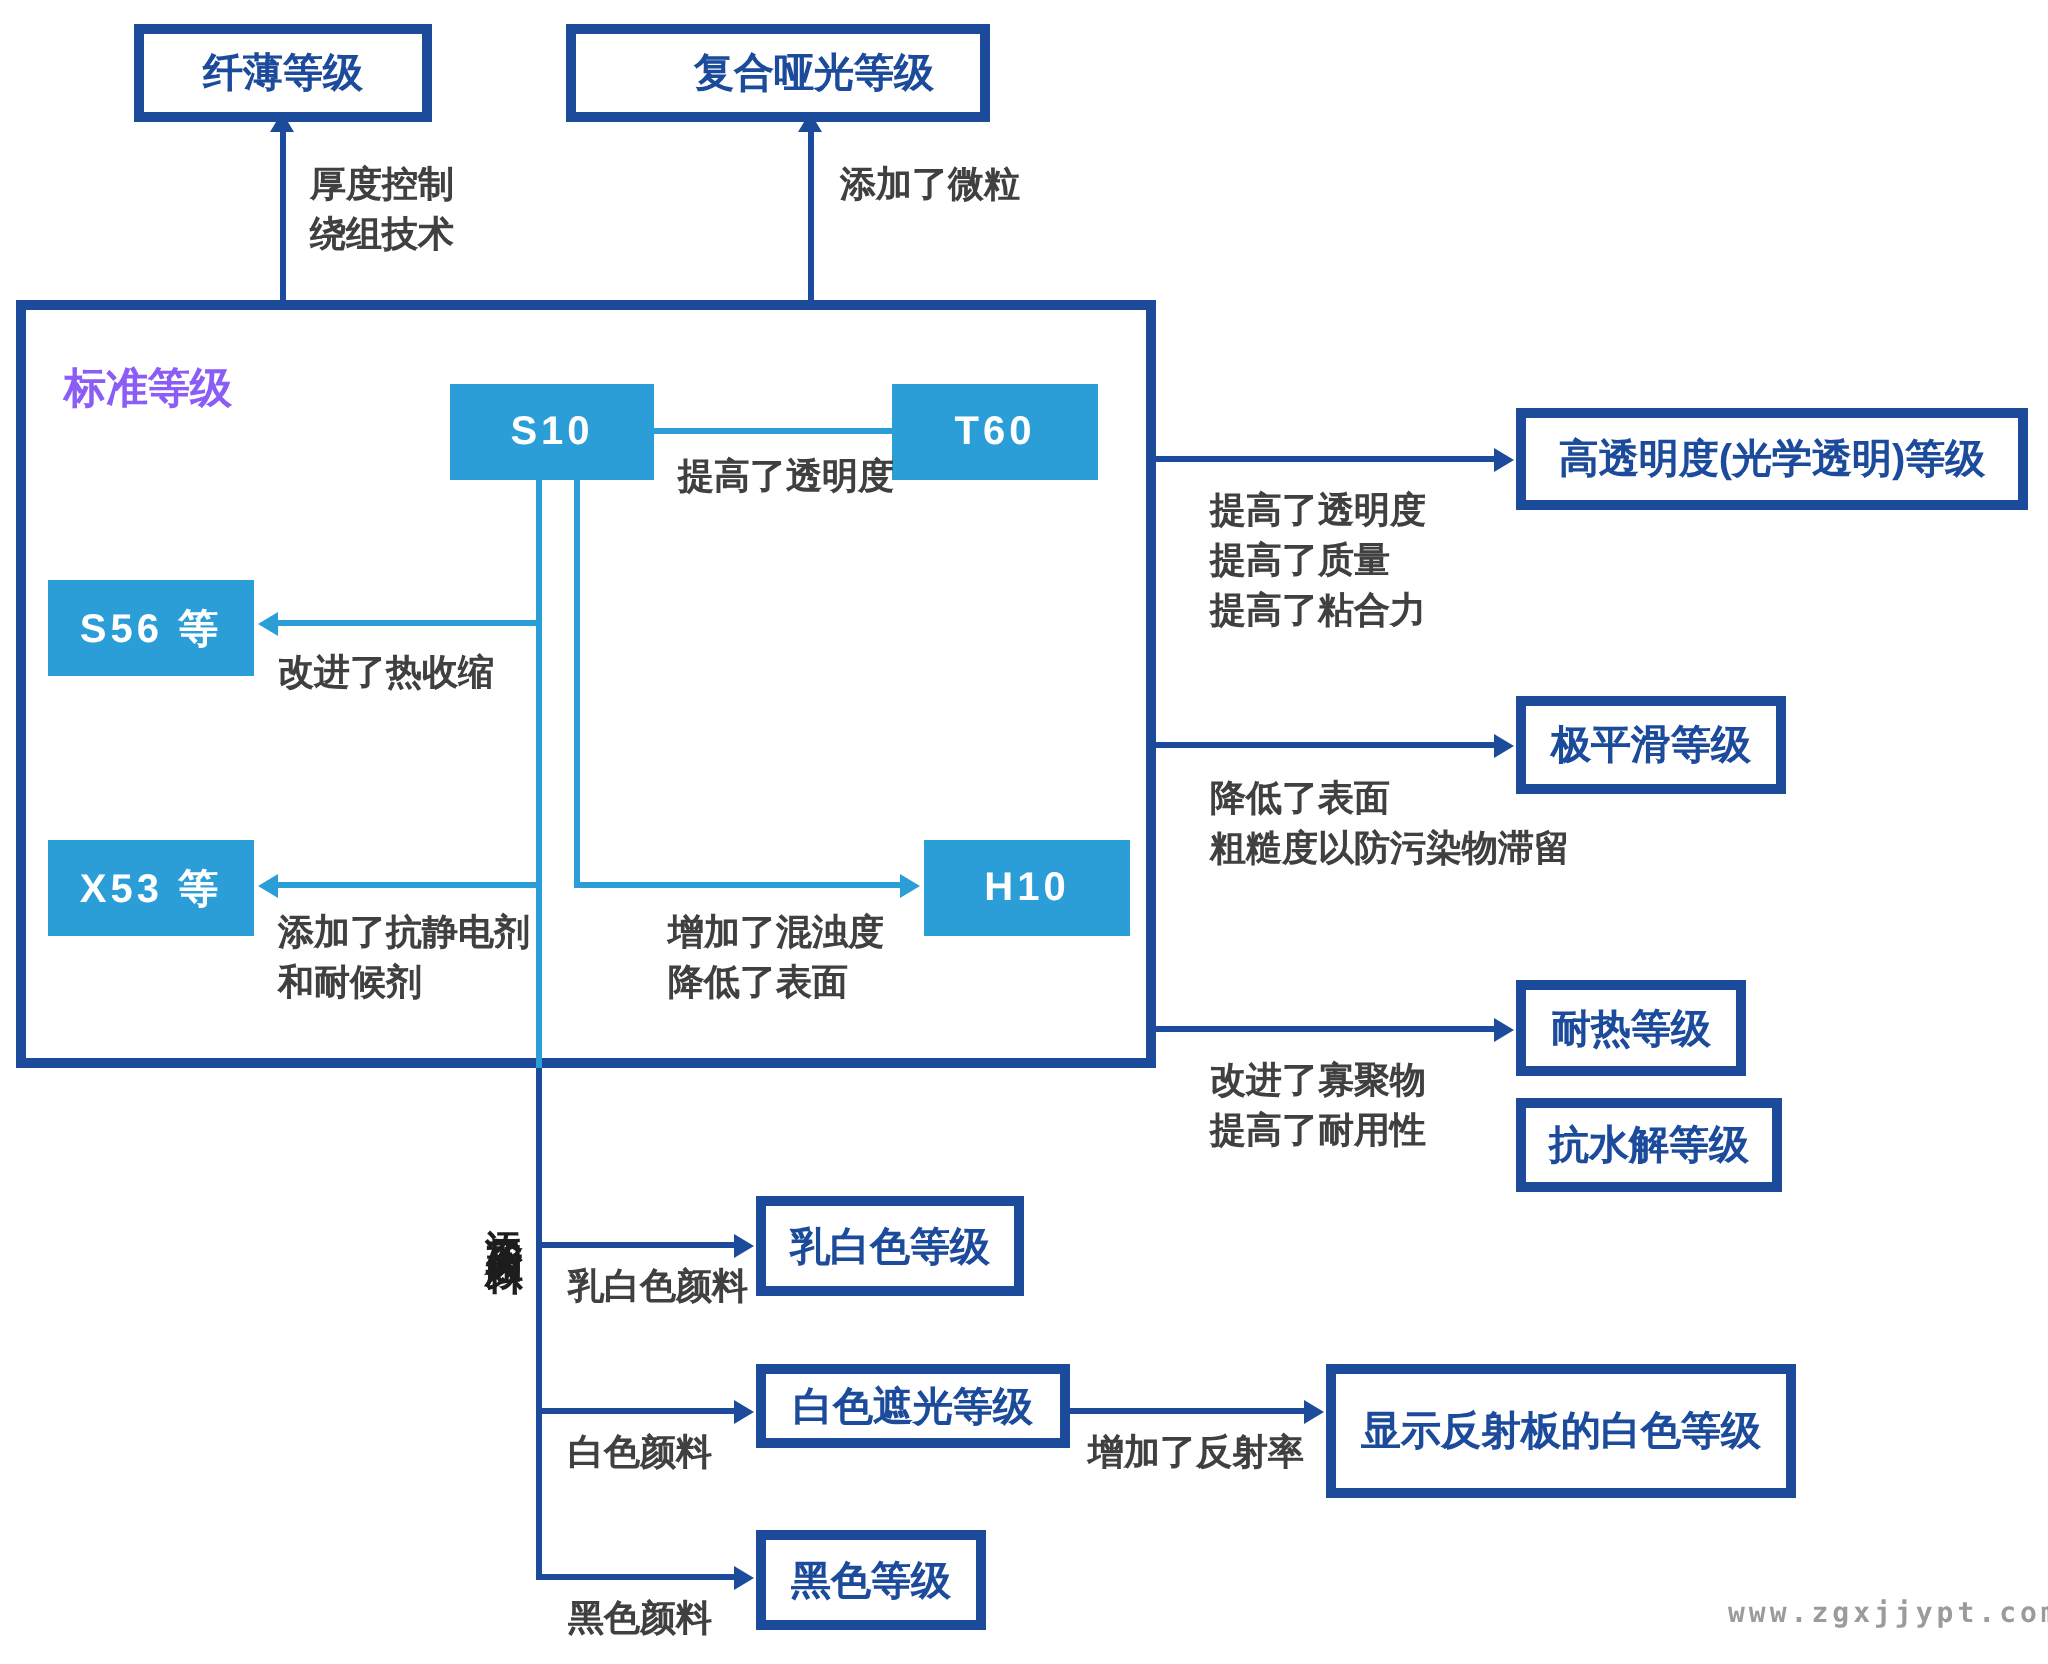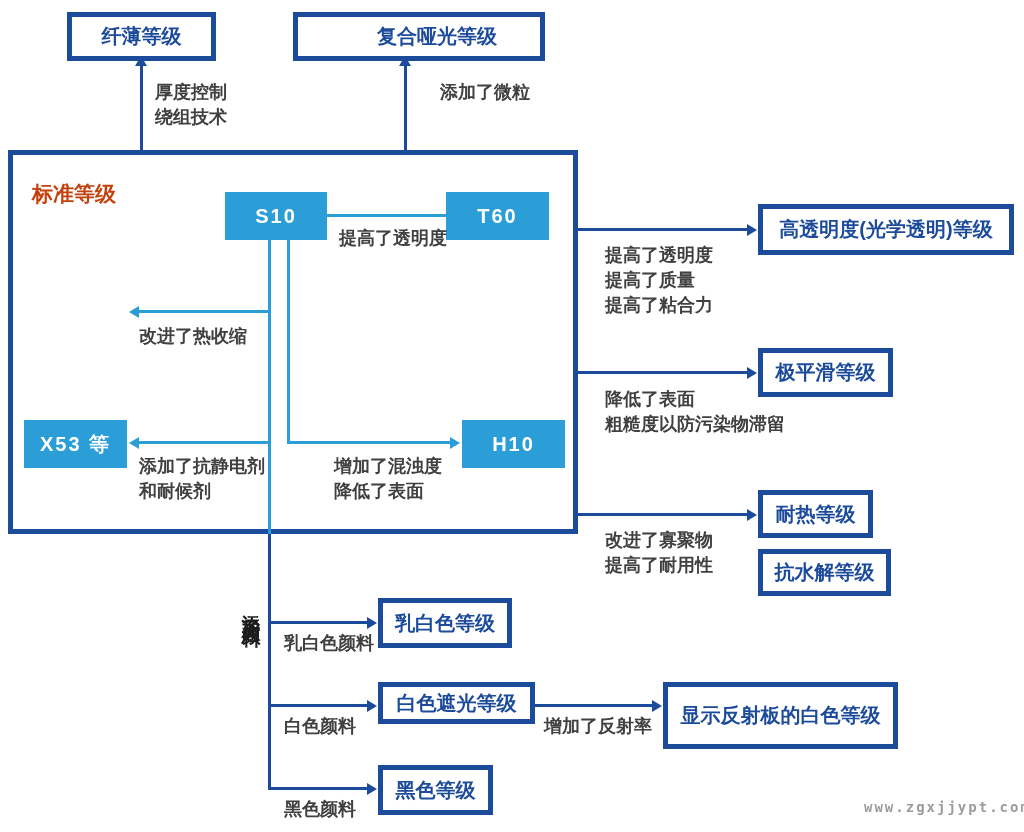--- a/index.html
+++ b/index.html
@@ -39,58 +39,61 @@
   .vlbl{
     position:absolute;color:#1d1d1d;font-size:19px;font-weight:bold;
     writing-mode:vertical-rl;letter-spacing:3px;white-space:nowrap;
   }
   
   #standard-box{
     position:absolute;left:8px;top:150px;width:570px;height:384px;
     box-sizing:border-box;border:5px solid #1c4b9b;background:#ffffff;
   }
   #standard-title{
-    position:absolute;left:32px;top:180px;color:#c2410c;
+    position:absolute;left:32px;top:180px;color:#8b5cf6;
     font-size:21px;font-weight:bold;white-space:nowrap;
   }
   #watermark{
     position:absolute;left:864px;top:799px;color:#9b9b9b;
     font-family:"DejaVu Sans Mono","Liberation Mono",monospace;
     font-size:14px;font-weight:bold;letter-spacing:2px;white-space:nowrap;
   }
 </style>
 </head>
 <body>
 
 <div id="canvas">
 
   <div class="obox" style="left:67px;top:12px;width:149px;height:49px;">
     <span>纤薄等级</span>
   </div>
-  <div class="obox" style="left:293px;top:12px;width:252px;height:49px;padding-left:36px;">
+  <div class="obox" style="left:283px;top:12px;width:212px;height:49px;padding-left:36px;">
     <span>复合哑光等级</span>
   </div>
 
   <div class="vline navy" style="left:140px;top:64px;height:86px;"></div>
   <div class="ah up" style="left:135px;top:56px;"></div>
   <div class="vline navy" style="left:404px;top:64px;height:86px;"></div>
   <div class="ah up" style="left:399px;top:56px;"></div>
 
   <div class="lbl" style="left:155px;top:80px;">厚度控制
 绕组技术</div>
-  <div class="lbl" style="left:440px;top:80px;">添加了微粒</div>
+  <div class="lbl" style="left:420px;top:80px;">添加了微粒</div>
 
   <div id="standard-box"></div>
   <div id="standard-title">标准等级</div>
 
   <div class="cbox" style="left:225px;top:192px;width:102px;height:48px;text-align:center;">
     <span>S10</span>
   </div>
   <div class="cbox" style="left:446px;top:192px;width:103px;height:48px;">
     <span>T60</span>
+  </div>
+  <div class="cbox" style="left:24px;top:290px;width:103px;height:48px;">
+    <span>S56 等</span>
   </div>
   <div class="cbox" style="left:24px;top:420px;width:103px;height:48px;">
     <span>X53 等</span>
   </div>
   <div class="cbox" style="left:462px;top:420px;width:103px;height:48px;">
     <span>H10</span>
   </div>
 
   <div class="hline cyan" style="left:327px;top:214px;width:123px;"></div>
   <div class="ah right c" style="left:450px;top:210px;"></div>

